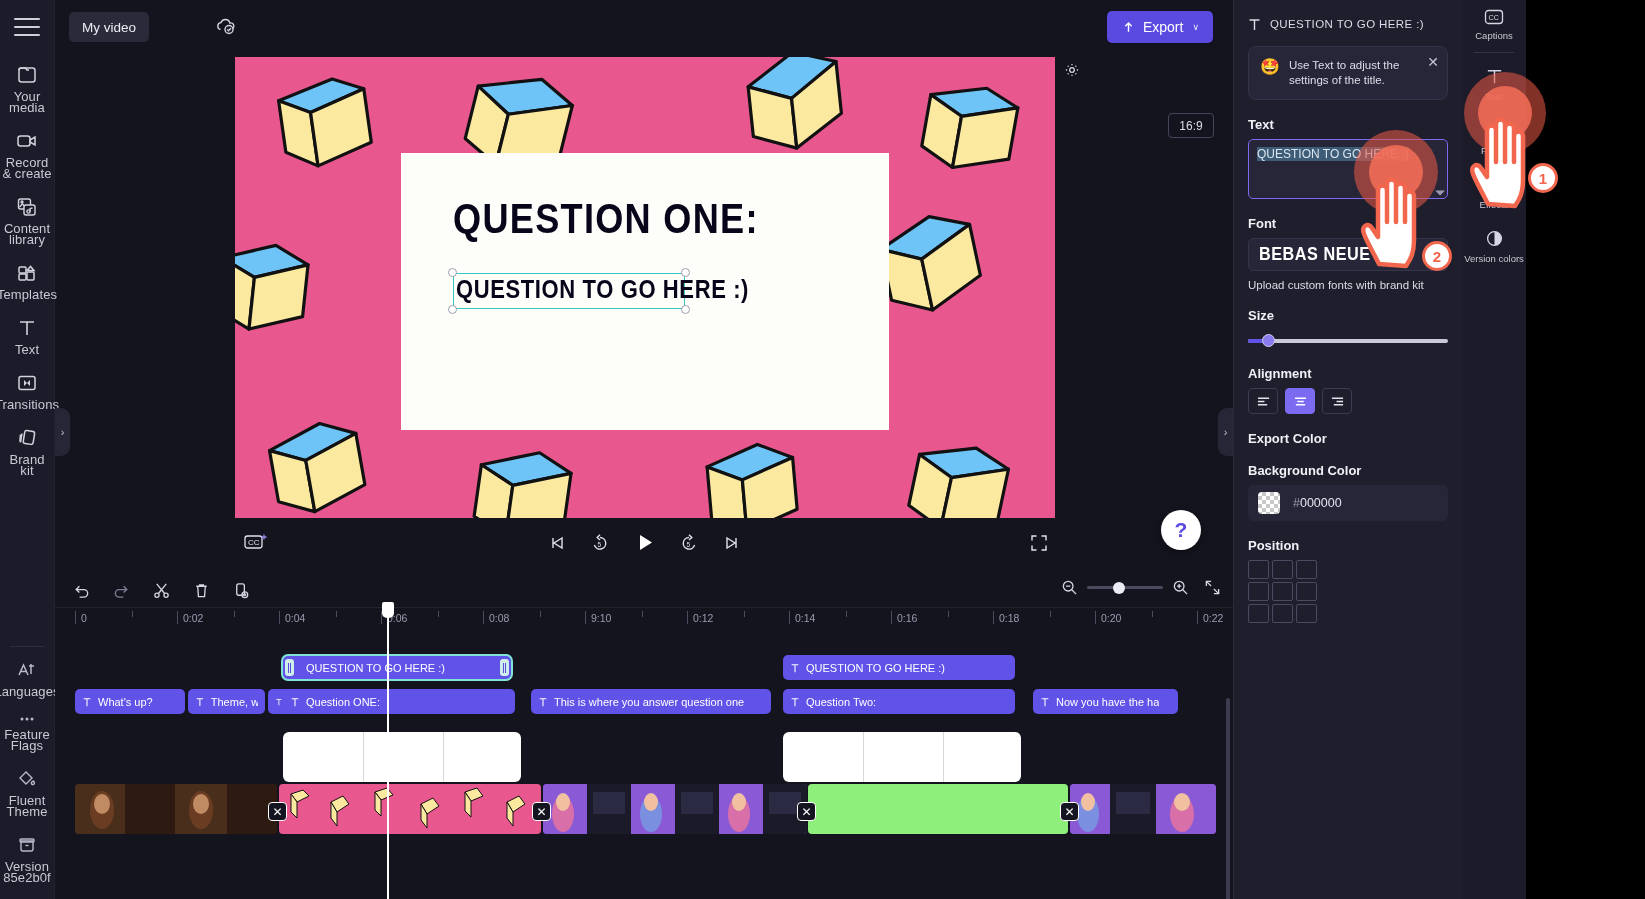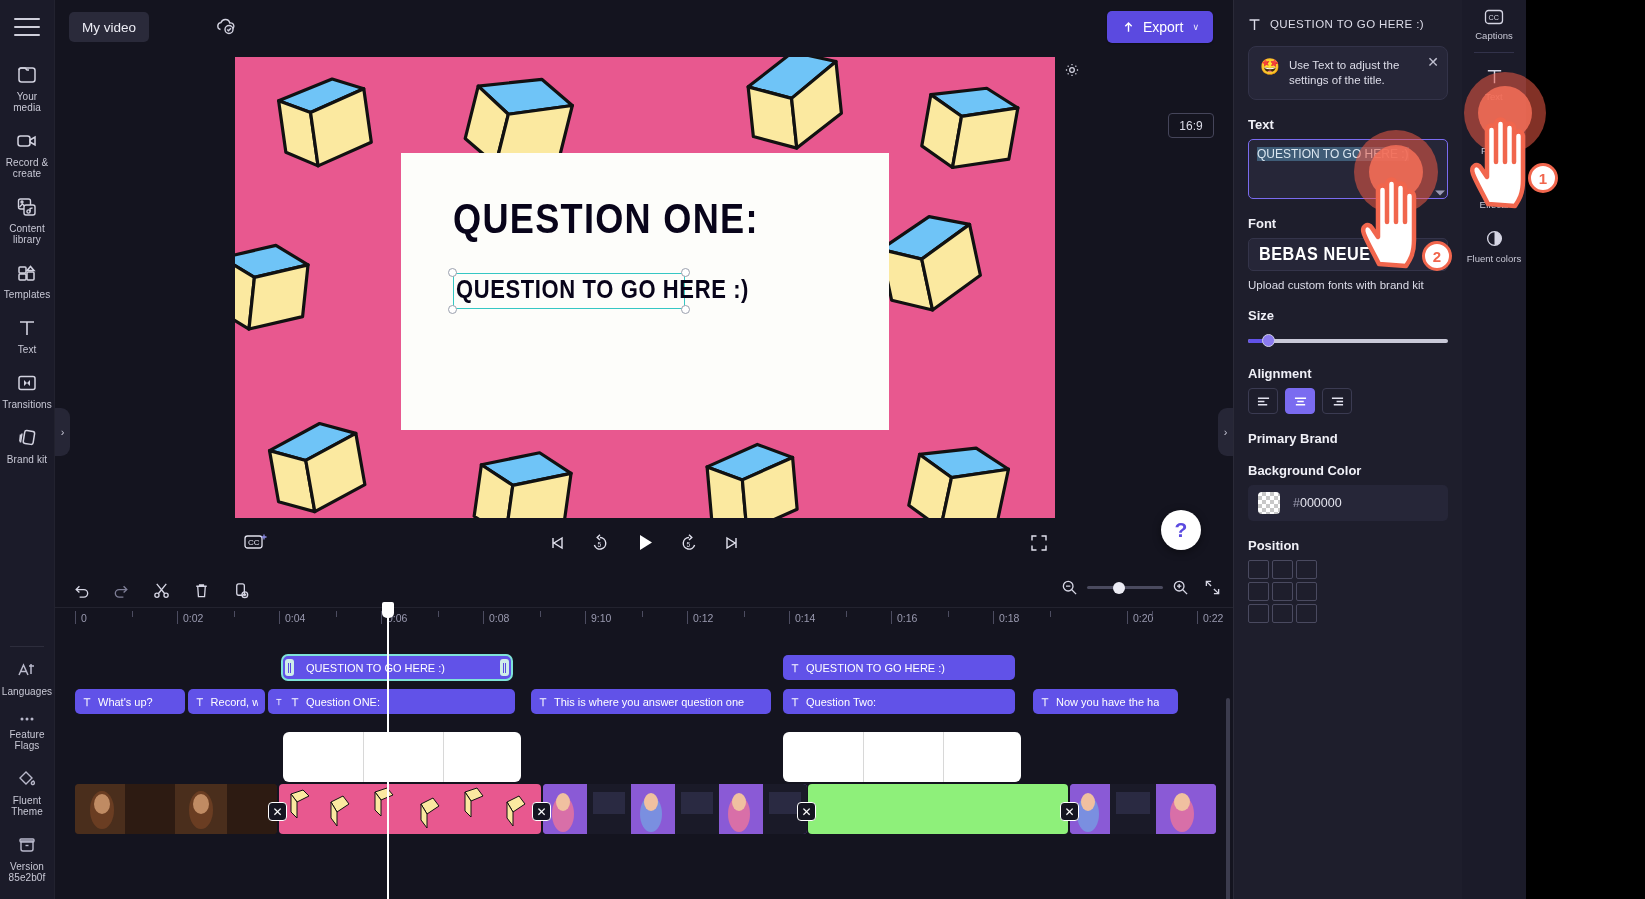--- a/index.html
+++ b/index.html
@@ -17,21 +17,21 @@
     background:#1b1b29; display:flex; flex-direction:column; align-items:center;
     border-right:1px solid #22222f;
   }
   .hamburger { margin-top:18px; width:26px; height:18px; display:flex; flex-direction:column; justify-content:space-between; cursor:pointer;}
   .hamburger span { display:block; height:1.6px; background:#cfcfdb; border-radius:2px;}
   .rail-item {
     width:55px; padding:9px 2px 7px; display:flex; flex-direction:column;
     align-items:center; gap:4px; cursor:pointer;
   }
   .rail-item .ri-label {
-    font-size:10px; line-height:11px; text-align:center; color:#c9c9d6; letter-spacing:.1px;
+    font-size:13px; line-height:11px; text-align:center; color:#c9c9d6; letter-spacing:.1px;
   }
   .rail-item svg { display:block; }
   .rail-spacer { flex:1 1 auto; }
   .rail-divider { width:34px; height:1px; background:#2d2d3c; margin:6px 0 2px;}
 
   
   .topbar { position:absolute; left:55px; top:0; width:1178px; height:55px; }
   .project-name {
     position:absolute; left:14px; top:12px; height:30px; padding:0 13px;
     background:#2a2a3a; border-radius:5px; display:flex; align-items:center;
@@ -568,21 +568,21 @@
       <div class="tick" style="left:536px">9:10</div>
       <div class="minor" style="left:587px"></div>
       <div class="tick" style="left:638px">0:12</div>
       <div class="minor" style="left:689px"></div>
       <div class="tick" style="left:740px">0:14</div>
       <div class="minor" style="left:791px"></div>
       <div class="tick" style="left:842px">0:16</div>
       <div class="minor" style="left:893px"></div>
       <div class="tick" style="left:944px">0:18</div>
       <div class="minor" style="left:995px"></div>
-      <div class="tick" style="left:1078px">0:20</div>
+      <div class="tick" style="left:1046px">0:20</div>
       <div class="minor" style="left:1097px"></div>
       <div class="tick" style="left:1148px">0:22</div>
     </div>
 
     <div class="tracks">
 
       <div class="clip selected" style="left:226px; top:22px; width:232px;">
         <div class="grip">
             <i></i>
             <i></i>
@@ -603,21 +603,21 @@
       <div class="clip" style="left:20px; top:57px; width:110px;">
         <svg width="10" height="12" viewBox="0 0 12 14" fill="none" stroke="#fff" stroke-width="1.3">
             <path d="M2 3h8M6 3v9"></path>
           </svg>
         <div class="tlabel">What's up?</div>
       </div>
       <div class="clip" style="left:133px; top:57px; width:77px;">
         <svg width="10" height="12" viewBox="0 0 12 14" fill="none" stroke="#fff" stroke-width="1.3">
             <path d="M2 3h8M6 3v9"></path>
           </svg>
-        <div class="tlabel">Record, w</div>
+        <div class="tlabel">Theme, w</div>
       </div>
       <div class="clip" style="left:213px; top:57px; width:32px;">
         <svg width="10" height="12" viewBox="0 0 12 14" fill="none" stroke="#fff" stroke-width="1.3">
             <path d="M2 3h8M6 3v9"></path>
           </svg>
         <div class="tlabel">s</div>
       </div>
       <div class="clip" style="left:228px; top:57px; width:232px;">
         <svg width="10" height="12" viewBox="0 0 12 14" fill="none" stroke="#fff" stroke-width="1.3">
             <path d="M2 3h8M6 3v9"></path>
@@ -783,21 +783,21 @@
           <path d="M2 3.5h12M4.5 7h7M3 10.5h10"></path>
         </svg>
       </div>
       <div class="align-btn">
         <svg width="15" height="13" viewBox="0 0 16 14" stroke="#e2e2ee" stroke-width="1.5">
           <path d="M2 3.5h12M7 7h7M4 10.5h10"></path>
         </svg>
       </div>
     </div>
 
-    <div class="sect-label">Primary Brand</div>
+    <div class="sect-label">Export Color</div>
 
     <div class="sect-label">Background Color</div>
     <div class="color-row">
       <div class="sw checker"></div>
       <div class="hexv">
         <span class="h">#</span><span>000000</span>
       </div>
     </div>
 
     <div class="sect-label">Position</div>
@@ -847,21 +847,21 @@
             <path d="M17 3v3M15.5 4.5h3M18 9v2.5M16.8 10.2h2.4"></path>
         </svg>
         <div class="fl">Effects</div>
       </div>
 
       <div class="fr-item">
         <svg width="21" height="21" viewBox="0 0 22 22">
           <circle cx="11" cy="11" r="7.2" fill="none" stroke="#d6d6e4" stroke-width="1.4"></circle>
           <path d="M11 3.8a7.2 7.2 0 010 14.4z" fill="#d6d6e4"></path>
         </svg>
-        <div class="fl">Fluent colors</div>
+        <div class="fl">Version colors</div>
       </div>
     </div>
   </div>
 
   <div class="ripple" style="left:1464px; top:72px; width:82px; height:82px;"></div>
   <div class="ripple in" style="left:1478px; top:86px; width:54px; height:54px;"></div>
   <svg class="hand" style="left:1466px; top:108px;" width="86" height="108" viewBox="0 0 86 108">
     <path d="M22 96c-6-12-12-22-15-30-3-8 4-12 8-6l6 9V22c0-6 9-6 9 0v32V16c0-6 9-6 9 0v38V20c0-6 9-6 9 0v34V28c0-6 9-6 9 0v44c0 14-4 20-8 26z" fill="#fff" stroke="#f1664d" stroke-width="4.5" stroke-linejoin="round"></path>
   </svg>
   <div class="badge-num" style="left:1528px; top:163px;">1</div>

